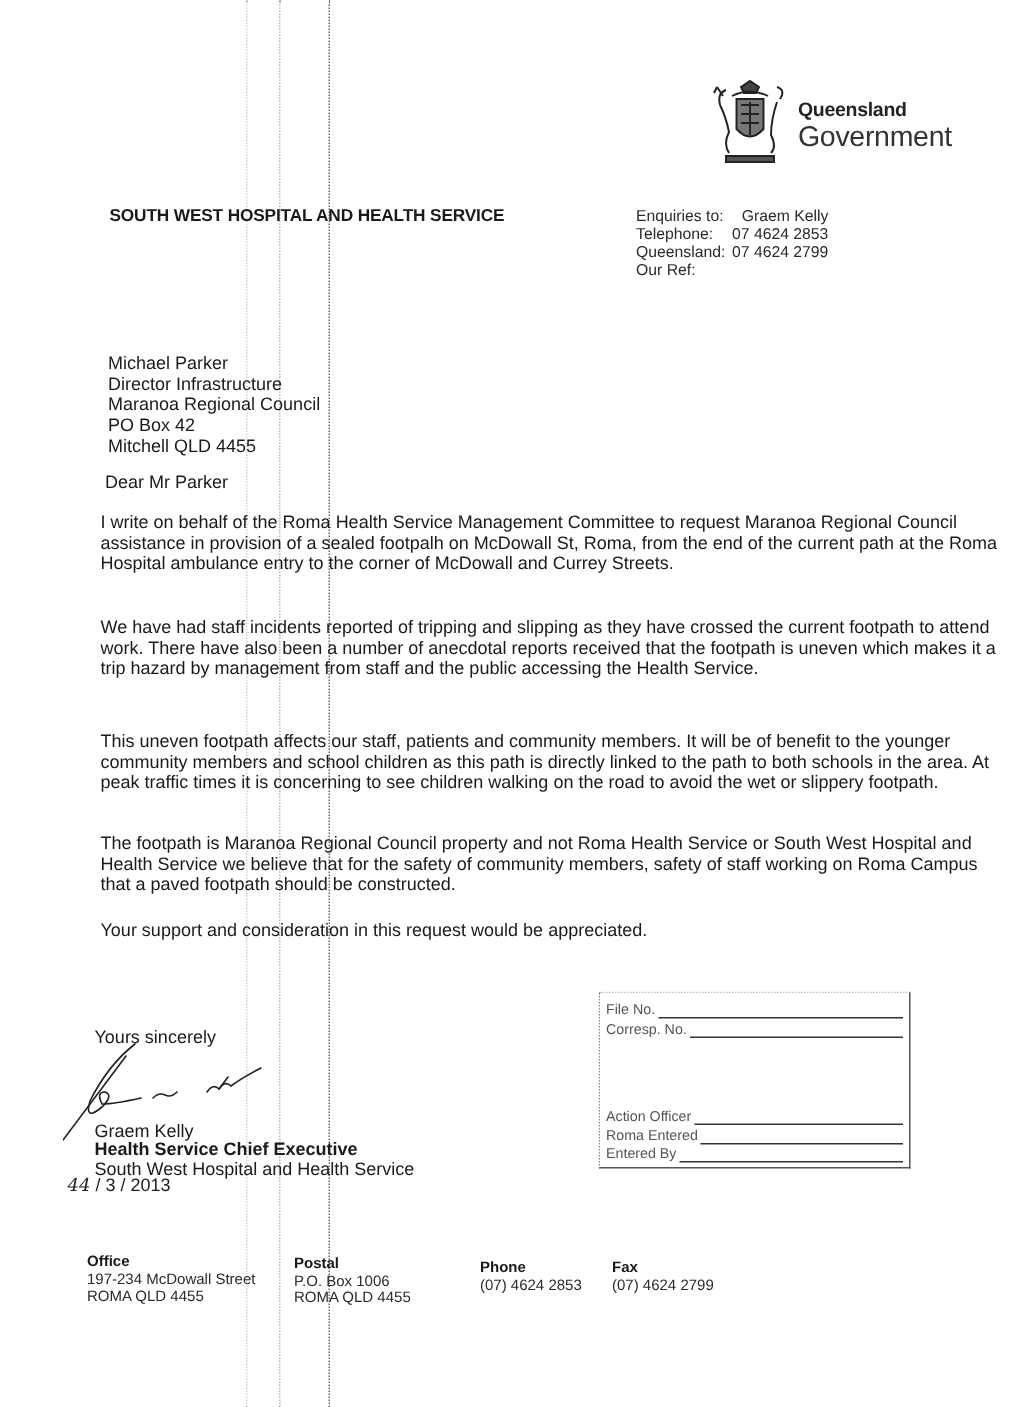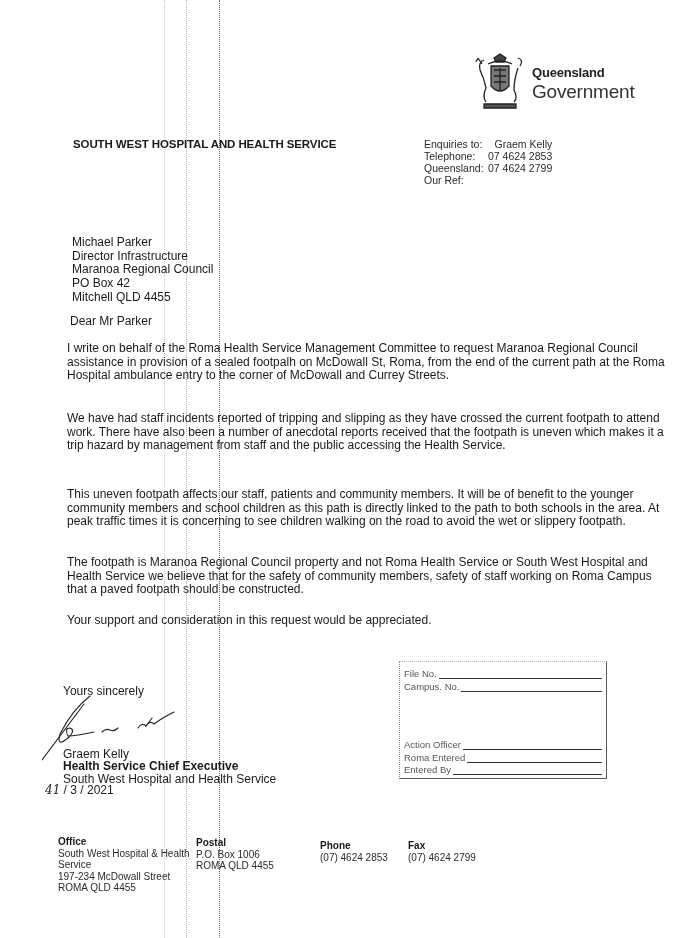--- a/index.html
+++ b/index.html
@@ -141,49 +141,48 @@
     <path d="M60 40 Q64 36 68 38 Q72 40 76 36"></path>
     <path d="M96 36 Q100 30 104 34 Q108 28 112 32 Q120 26 132 20"></path>
     <path d="M104 34 L110 26"></path>
   </g>
 </svg>
 
 <div class="abs signer-name">Graem Kelly</div>
 <div class="abs signer-title">Health Service Chief Executive</div>
 <div class="abs signer-org">South West Hospital and Health Service</div>
 <div class="abs hand-date">
-  <span class="hd">41</span><span> / 3 / 2021</span>
+  <span class="hd">44</span><span> / 3 / 2013</span>
 </div>
 
 <div class="abs stamp">
   <div class="stamp-row" style="top:6px;">
     <span class="stamp-label">File No.</span>
     <span class="stamp-line"></span>
   </div>
   <div class="stamp-row" style="top:19px;">
-    <span class="stamp-label">Campus. No.</span>
+    <span class="stamp-label">Corresp. No.</span>
     <span class="stamp-line"></span>
   </div>
   <div class="stamp-row" style="top:77px;">
     <span class="stamp-label">Action Officer</span>
     <span class="stamp-line"></span>
   </div>
   <div class="stamp-row" style="top:90px;">
     <span class="stamp-label">Roma Entered</span>
     <span class="stamp-line"></span>
   </div>
   <div class="stamp-row" style="top:102px;">
     <span class="stamp-label">Entered By</span>
     <span class="stamp-line"></span>
   </div>
 </div>
 
 <div class="abs footer f-office">
   <div class="footer-title">Office</div>
-  <div>South West Hospital &amp; Health Service</div>
   <div>197-234 McDowall Street</div>
   <div>ROMA QLD 4455</div>
 </div>
 <div class="abs footer f-postal">
   <div class="footer-title">Postal</div>
   <div>P.O. Box 1006</div>
   <div>ROMA QLD 4455</div>
 </div>
 <div class="abs footer f-phone">
   <div class="footer-title">Phone</div>

